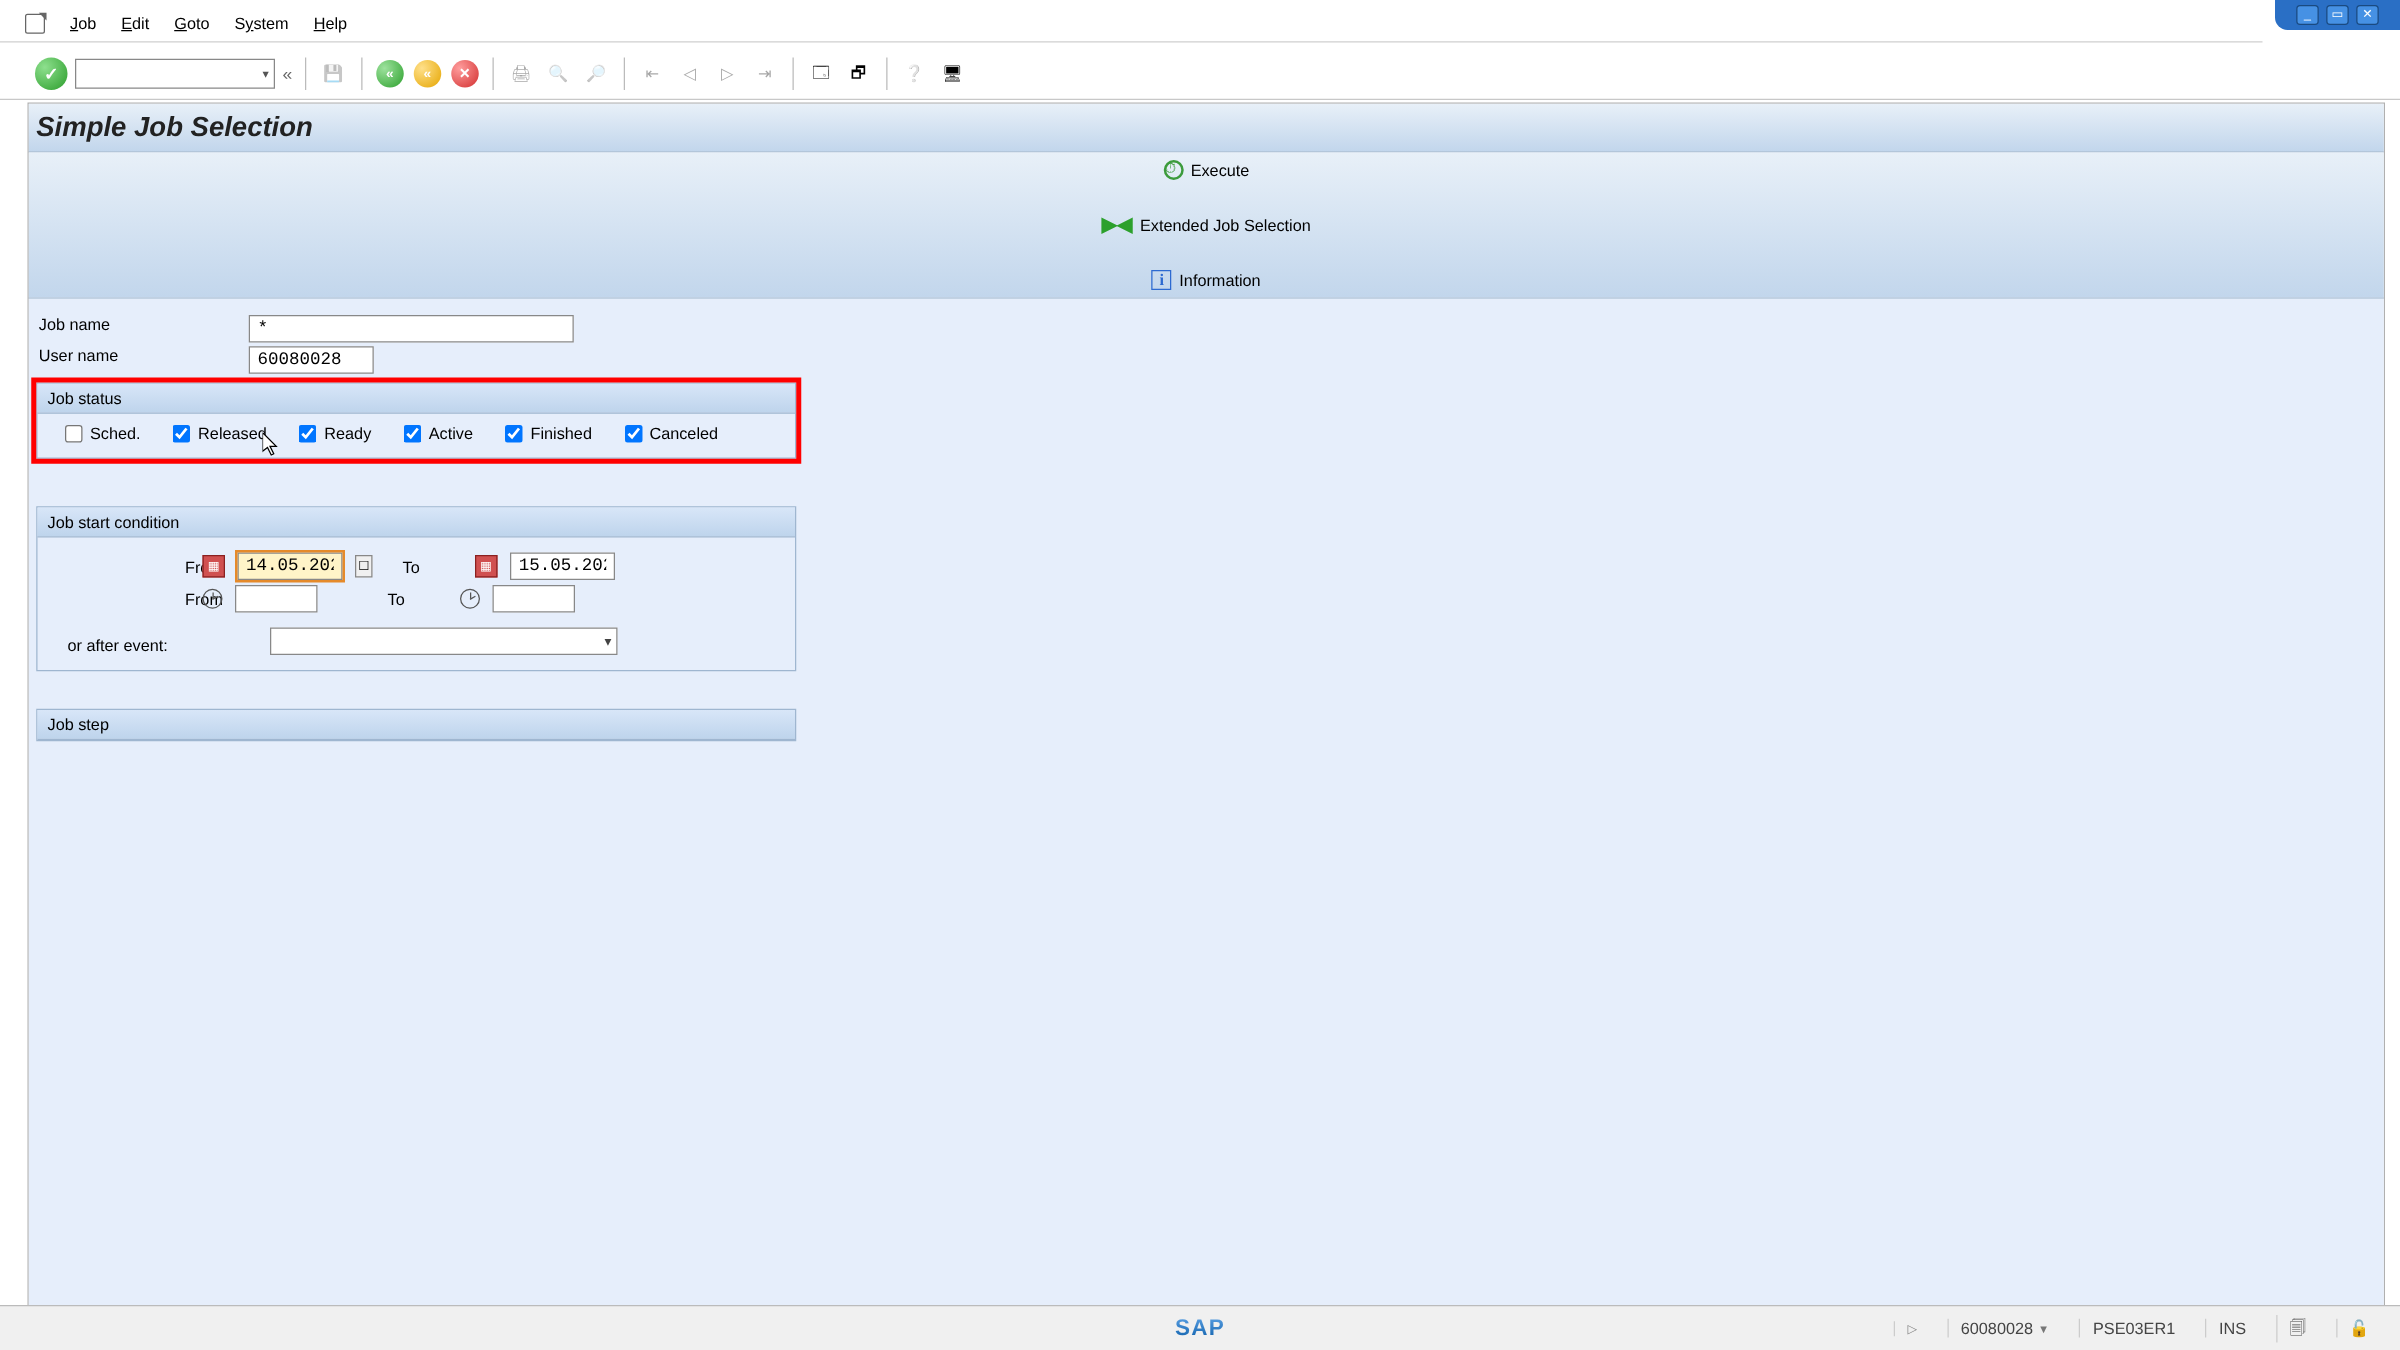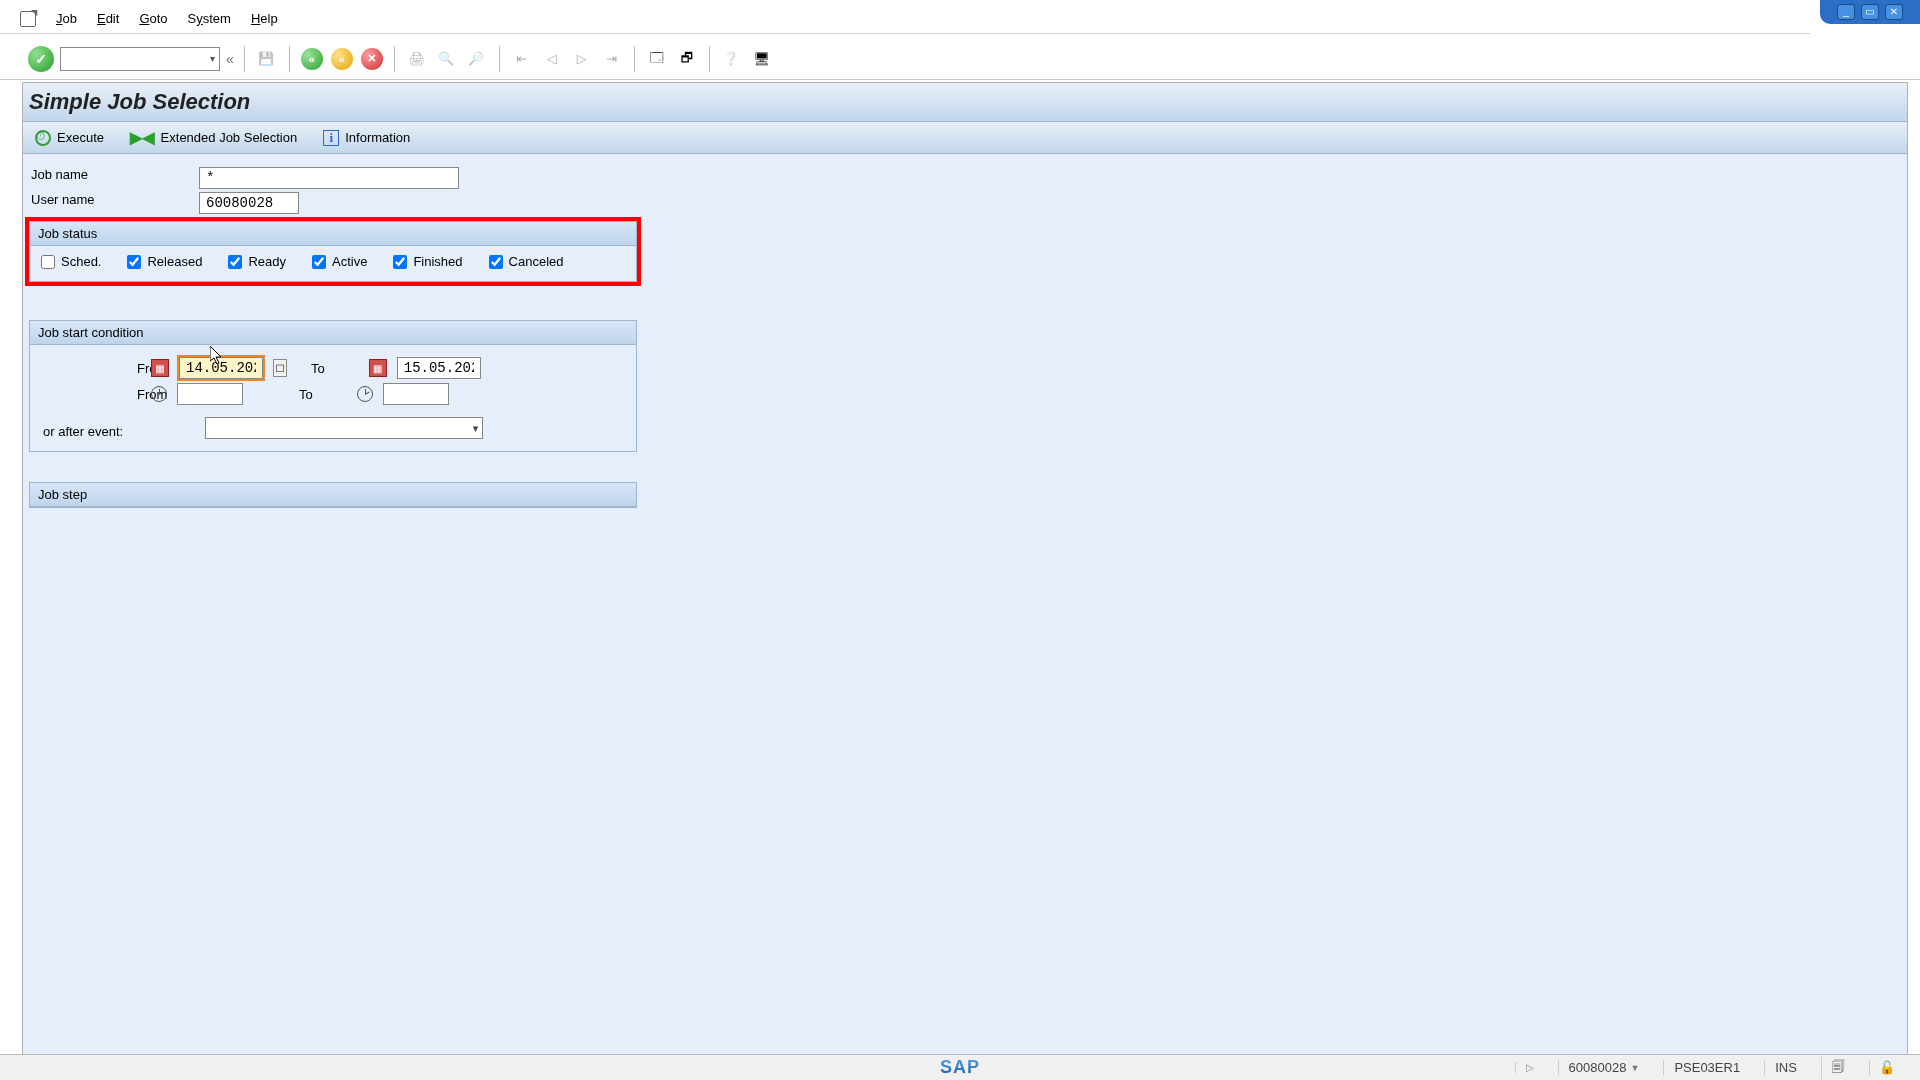--- a/index.html
+++ b/index.html
@@ -126,21 +126,21 @@
   .page-title {
     font-style: italic;
     font-weight: bold;
     font-size: 22px;
     color: #222;
   }
   .action-bar {
     background: linear-gradient(#e8f0f8, #c2d6ec);
     border-bottom: 1px solid #9fb6d0;
     padding: 6px 12px;
-    display:flex; align-items:center; gap: 26px;
+    display:flex; align-items:center; gap: 26px; flex-direction: column;
   }
   .action-btn { display:flex; align-items:center; gap:6px; cursor:pointer;}
   .ico-exec { width:16px; height:16px; border-radius:50%; border:2px solid #3c9b3c; position:relative;}
   .ico-exec::after { content:'⏱'; font-size:12px; color:#3c9b3c; position:absolute; top:-3px; left:-1px;}
   .ico-ext { color:#2ca02c; font-size:16px; font-weight:bold;}
   .ico-info { width:16px;height:16px; border:1px solid #2d6ad1; color:#2d6ad1; font-weight:bold; font-family:serif; font-size:13px; display:flex;align-items:center;justify-content:center;}
 
   .form-area {
     padding: 10px 6px;
     background: #e6eefb;
@@ -159,21 +159,21 @@
     width: 608px;
     background: #e6eefb;
   }
   .group.highlight { outline: 4px solid #ff0000; outline-offset: 0;}
   .group-head {
     background: linear-gradient(#d8e6f8, #bed4ec);
     border-bottom: 1px solid #9fb6d0;
     padding: 4px 8px;
     font-size: 13px;
   }
-  .group-body { padding: 8px 10px 12px 11px;}
+  .group-body { padding: 8px 10px 12px 22px;}
   .chk-row { display:flex; align-items:center; gap: 26px;}
   .chk { display:flex; align-items:center; gap:6px;}
   .chk input { width:14px; height:14px; cursor:pointer;}
 
   .date-row { display:flex; align-items:center; gap:10px; margin:4px 0;}
   .date-lbl { width:100px; text-align:left; padding-left:96px;}
   .cal-ico { width:18px;height:18px; background:#d05050; border:1px solid #8a2020; display:flex;align-items:center;justify-content:center; color:#fff; font-size:10px; cursor:pointer;}
   .clock-ico { width:16px;height:16px; border:1.5px solid #555; border-radius:50%; position:relative; cursor:pointer;}
   .clock-ico::after{ content:''; position:absolute; top:50%; left:50%; width:5px; height:1px; background:#555; transform-origin:left; transform:rotate(-30deg);}
   .clock-ico::before{ content:''; position:absolute; top:50%; left:50%; width:1px; height:5px; background:#555; transform-origin:top; transform:translateY(-5px);}
@@ -189,21 +189,21 @@
   .cursor {
     position:absolute;
     width:14px; height:20px;
     pointer-events:none;
   }
 
   
   .statusbar {
     position:absolute;
     bottom:0; left:0; right:0;
-    height:26px;
+    height:36px;
     border-top:1px solid #bbb;
     background:#f0f0f0;
     display:flex; align-items:center;
     justify-content:flex-end;
     gap:14px;
     padding: 0 14px;
     font-size:13px;
   }
   .statusbar .sap-logo {
     position:absolute; left:50%; transform:translateX(-50%);

